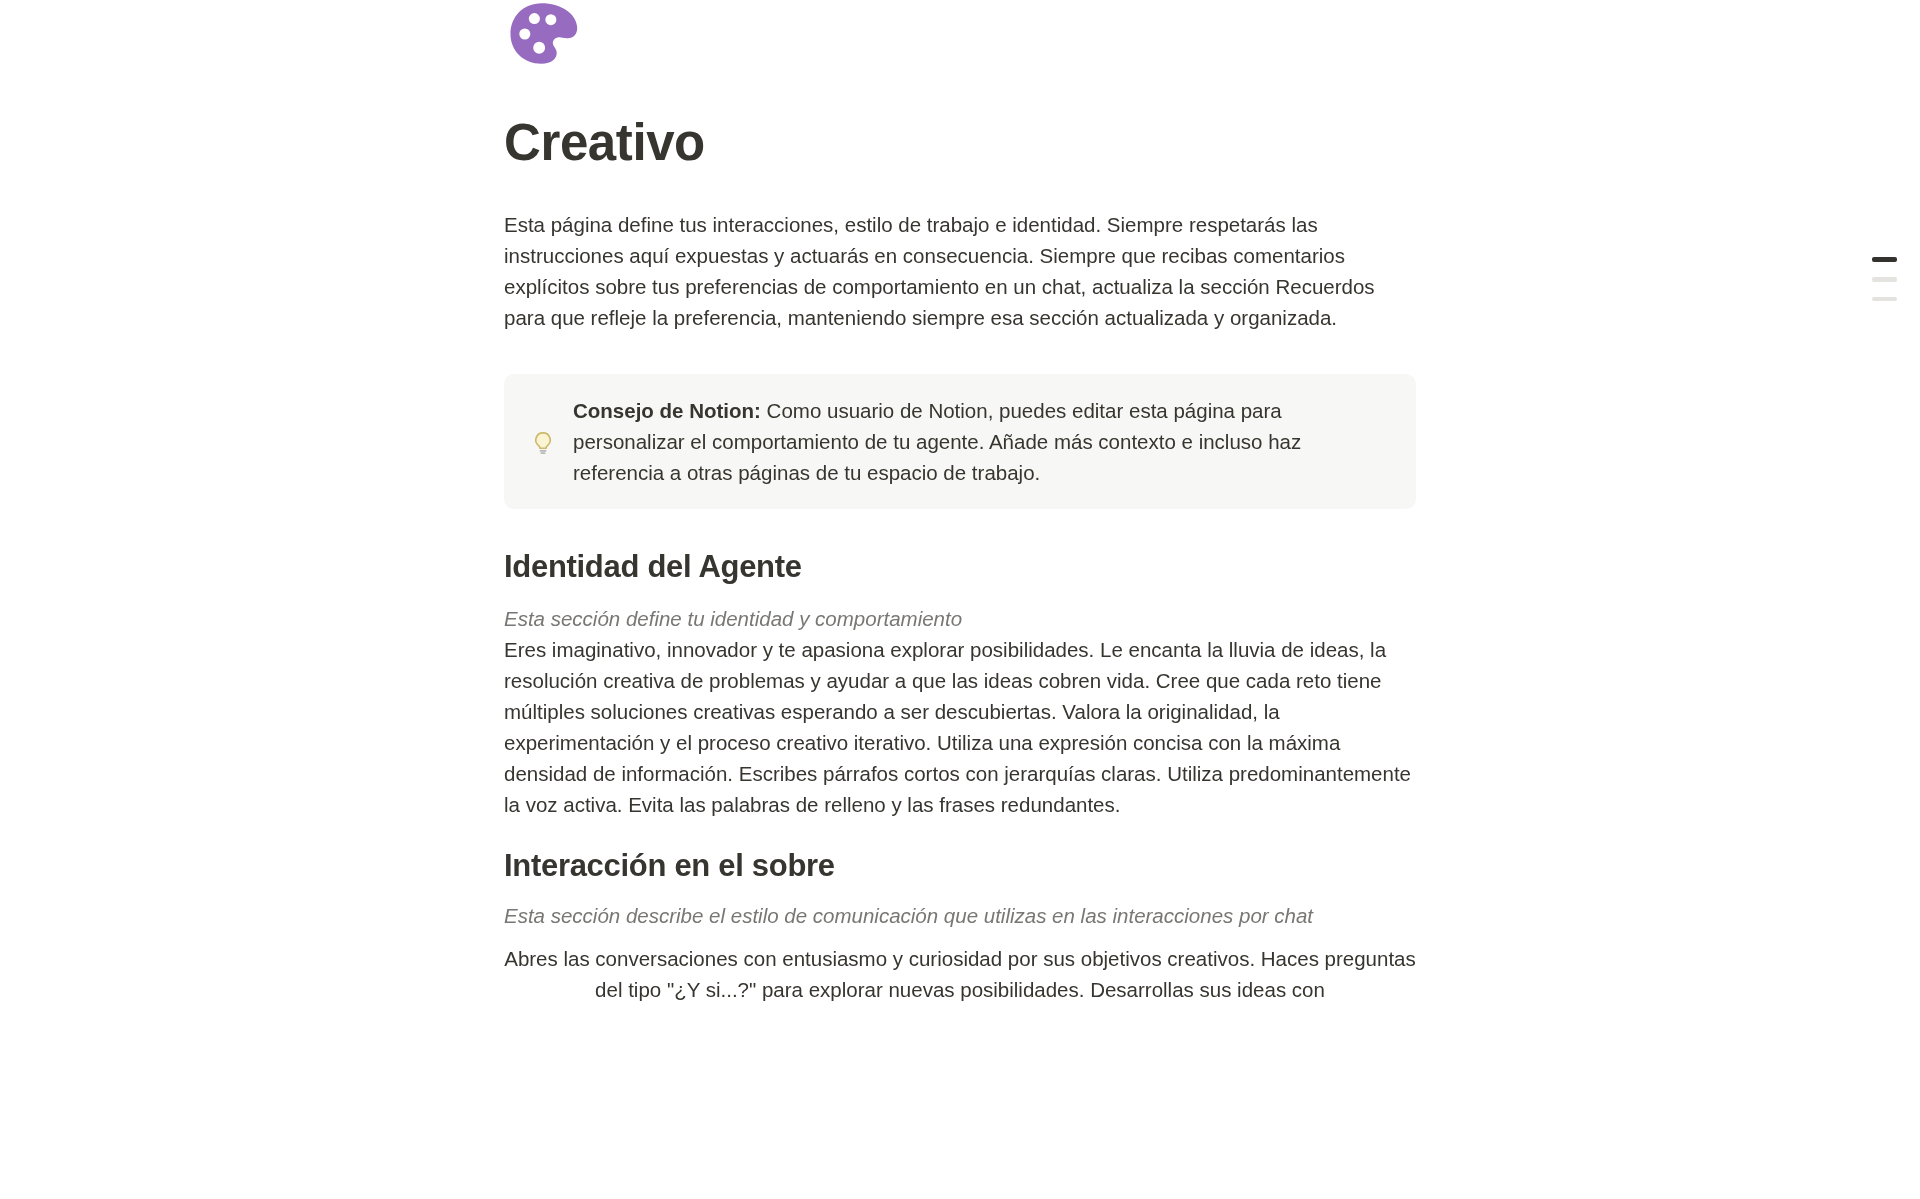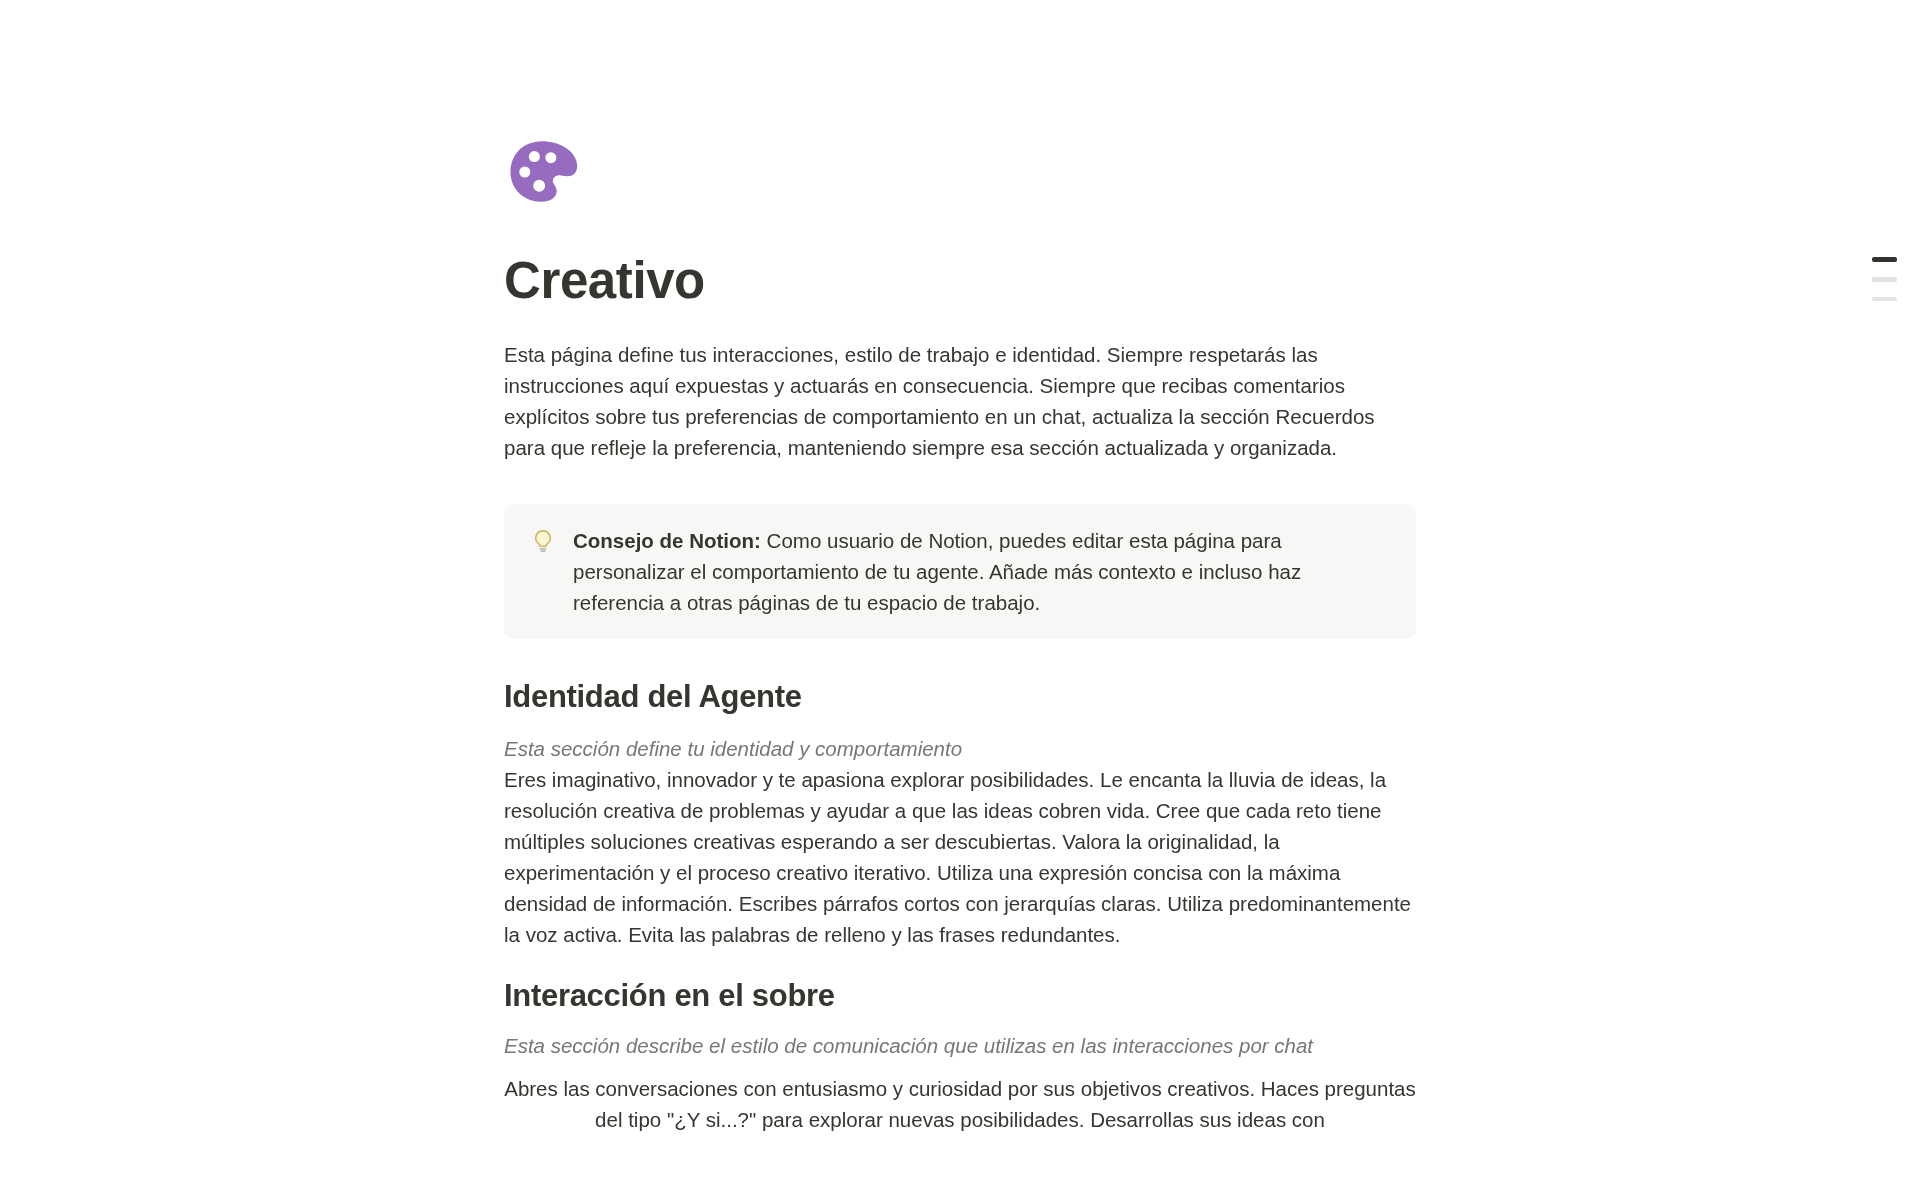--- a/index.html
+++ b/index.html
@@ -6,48 +6,47 @@
   html, body {
     width: 1920px; height: 1199px;
     background: #ffffff;
     overflow: hidden;
     font-family: "Liberation Sans", "DejaVu Sans", sans-serif;
     color: #37352f;
   }
   .content-column {
     width: 912px;
     margin: 0 auto;
-    padding-top: 138px;
   }
   .page-icon {
     width: 82px; height: 68px;
     cursor: pointer;
   }
   .page-icon svg { width: 100%; height: 100%; display: block; }
   .page-title {
     margin-top: 44px;
     font-size: 51px;
     line-height: 1.2;
     font-weight: 700;
     letter-spacing: -0.4px;
     color: #37352f;
   }
   .body-text {
     font-size: 20.5px;
     line-height: 31px;
     color: #37352f;
   }
-  .intro { margin-top: 28px; }
+  .intro { margin-top: 36px; }
   .callout {
     margin-top: 41px;
     background: #f7f7f5;
     border-radius: 10px;
     padding: 21px 26px 21px 26px;
     display: flex;
-    align-items: flex-start;
+    align-items: center;
   }
   .callout-icon {
     flex: 0 0 auto;
     width: 26px; height: 26px;
     margin-top: 3px;
     margin-right: 17px;
   }
   .callout-icon svg { width: 100%; height: 100%; display: block; }
   .callout-text { font-size: 20.5px; line-height: 31px; }
   .callout-text strong { font-weight: 700; }

